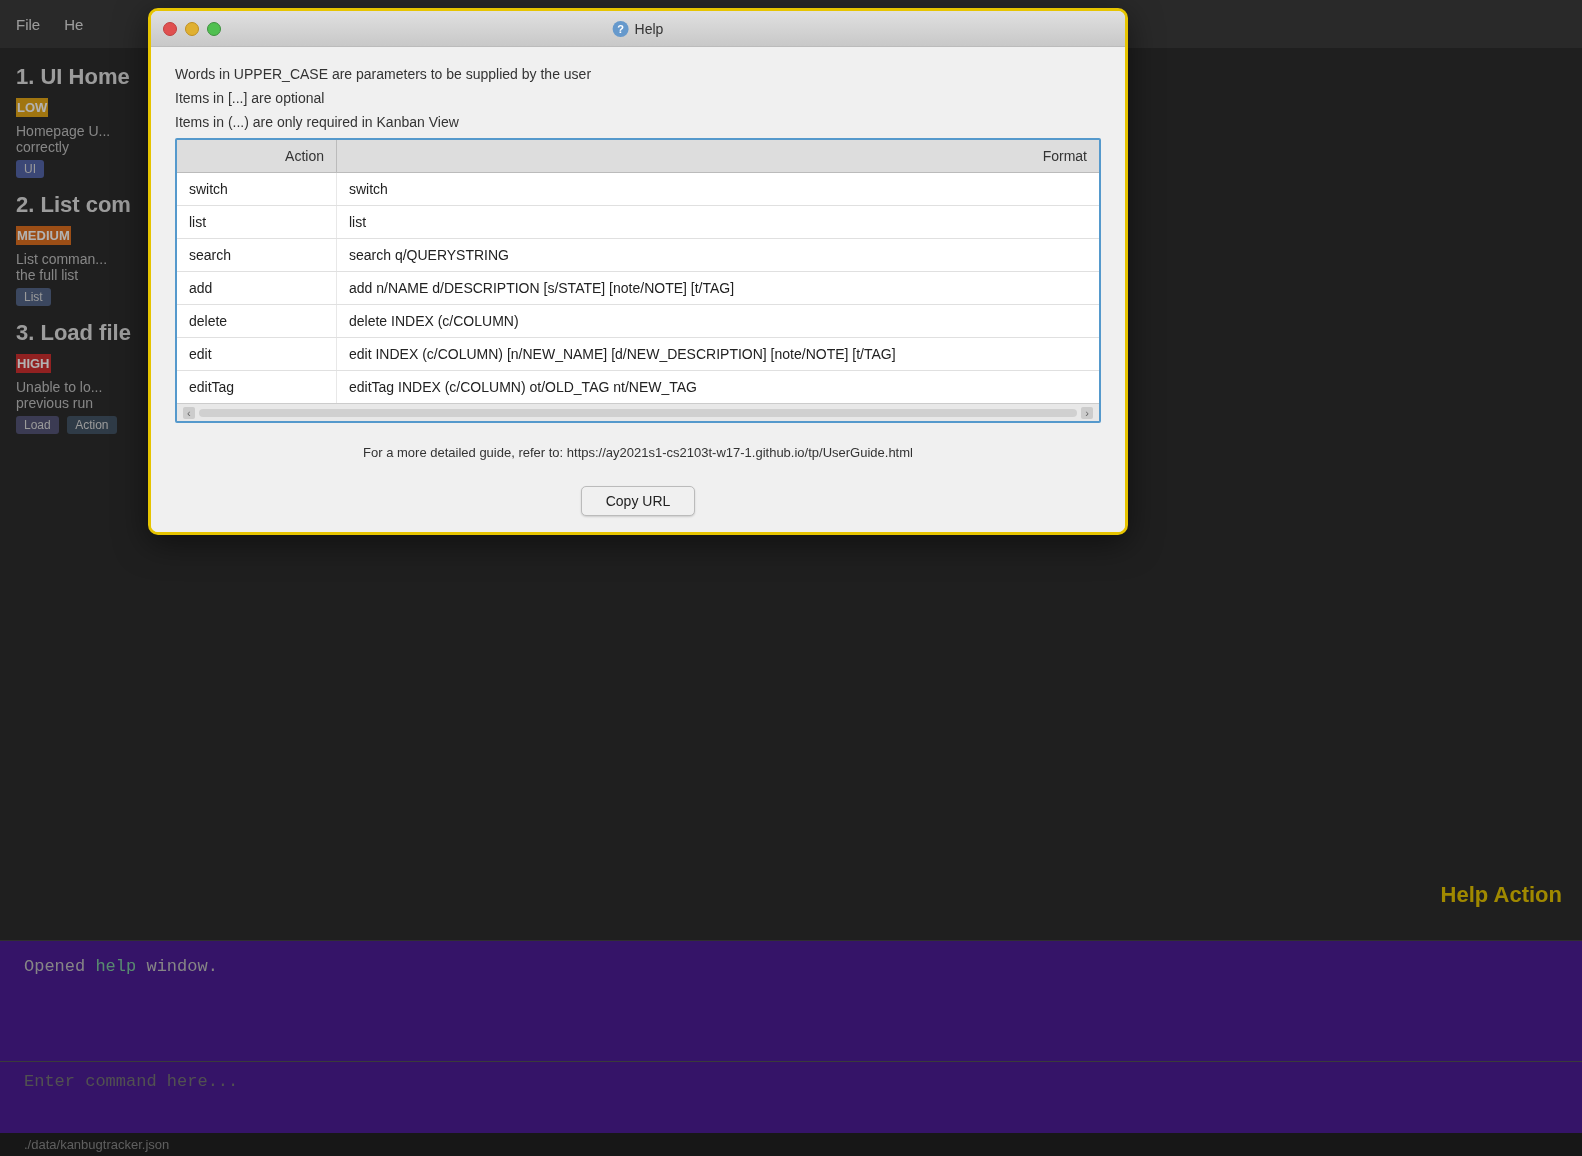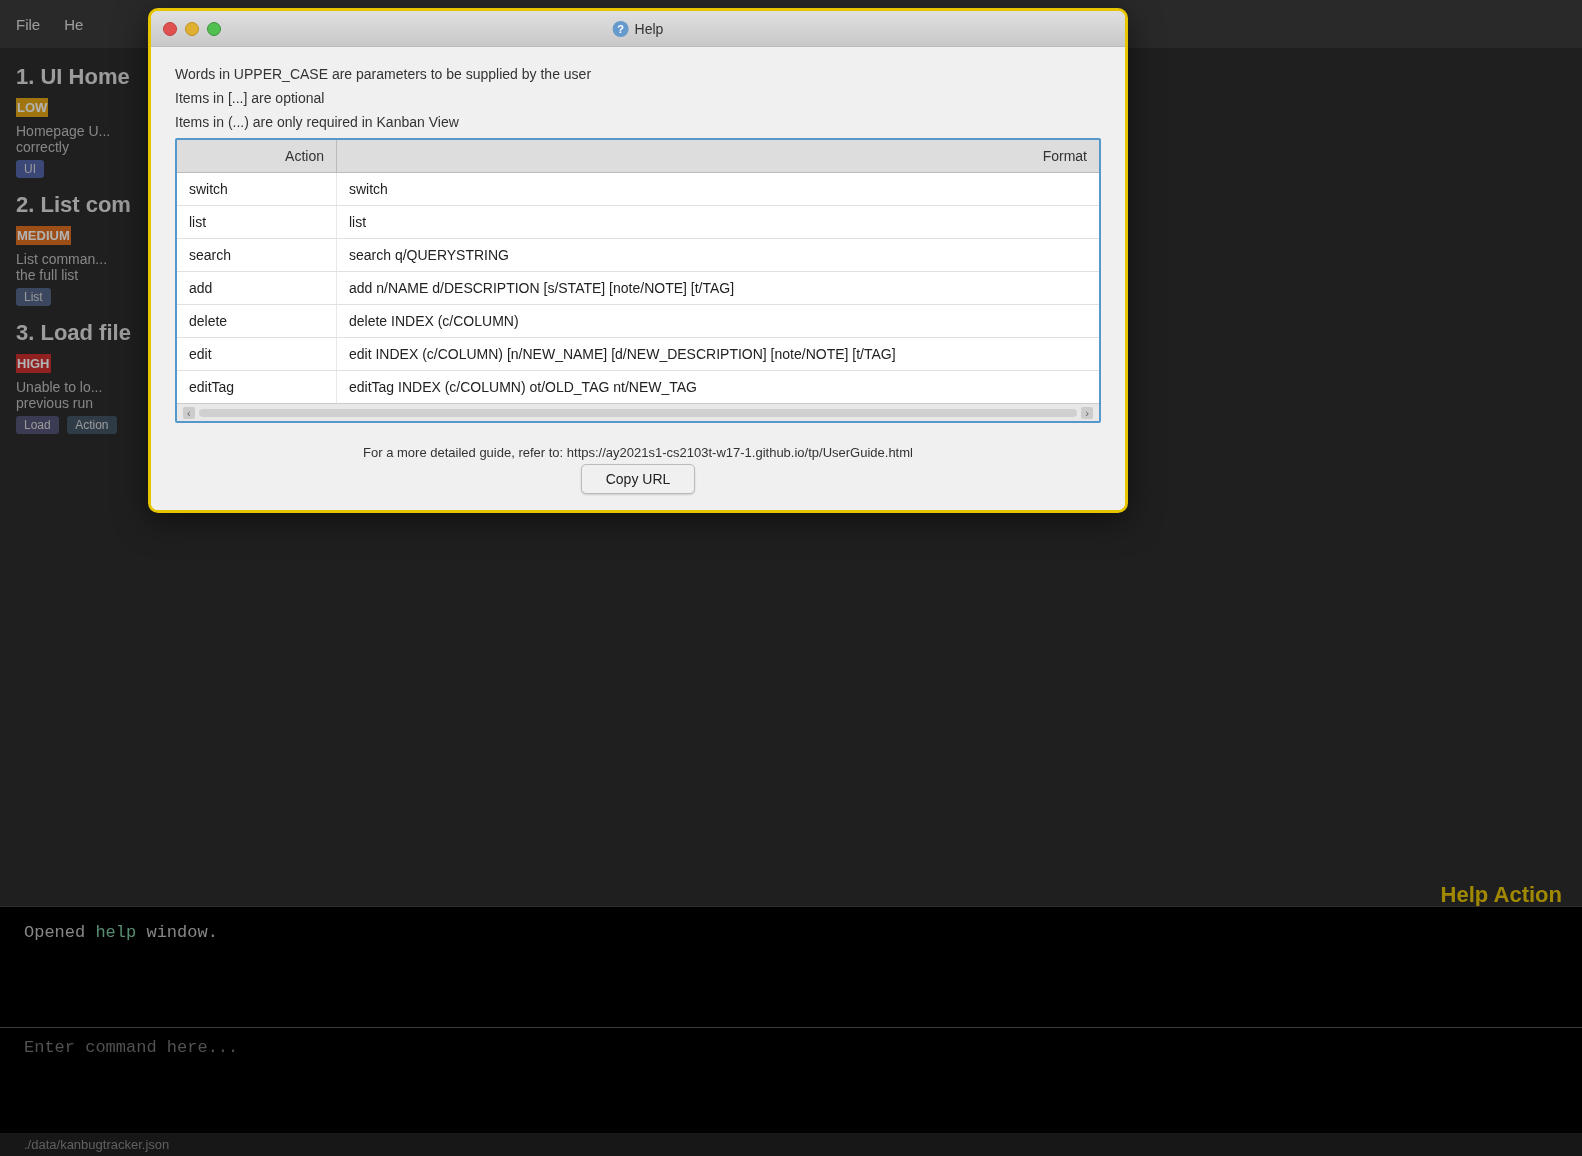--- a/index.html
+++ b/index.html
@@ -91,22 +91,22 @@
     .bg-tag-list { background: #556688; }
     .bg-tag-load { background: #555577; text-align: center; }
     .bg-tag-storage { background: #445566; }
 
     
     .terminal-area {
       position: absolute;
       bottom: 0;
       left: 0;
       right: 0;
-      height: 250px;
-      background: #000000;
+      height: 216px;
+      background: #4c1d95;
       border-top: 1px solid #444;
     }
     .terminal-output {
       padding: 16px 24px 8px;
       font-family: 'Courier New', Courier, monospace;
       font-size: 17px;
       color: #c0c0c0;
       height: 120px;
     }
     .terminal-output .keyword {
@@ -307,21 +307,21 @@
     }
 
     
     .dialog-footer {
       text-align: center;
       padding: 8px 0 4px;
     }
     .dialog-guide-text {
       font-size: 13px;
       color: #333;
-      margin-bottom: 4px;
+      margin-bottom: 26px;
     }
     .copy-url-btn {
       padding: 6px 24px;
       background: #f0f0f0;
       border: 1px solid #bbb;
       border-radius: 5px;
       font-size: 14px;
       color: #222;
       cursor: pointer;
       box-shadow: 0 1px 2px rgba(0,0,0,0.15);

